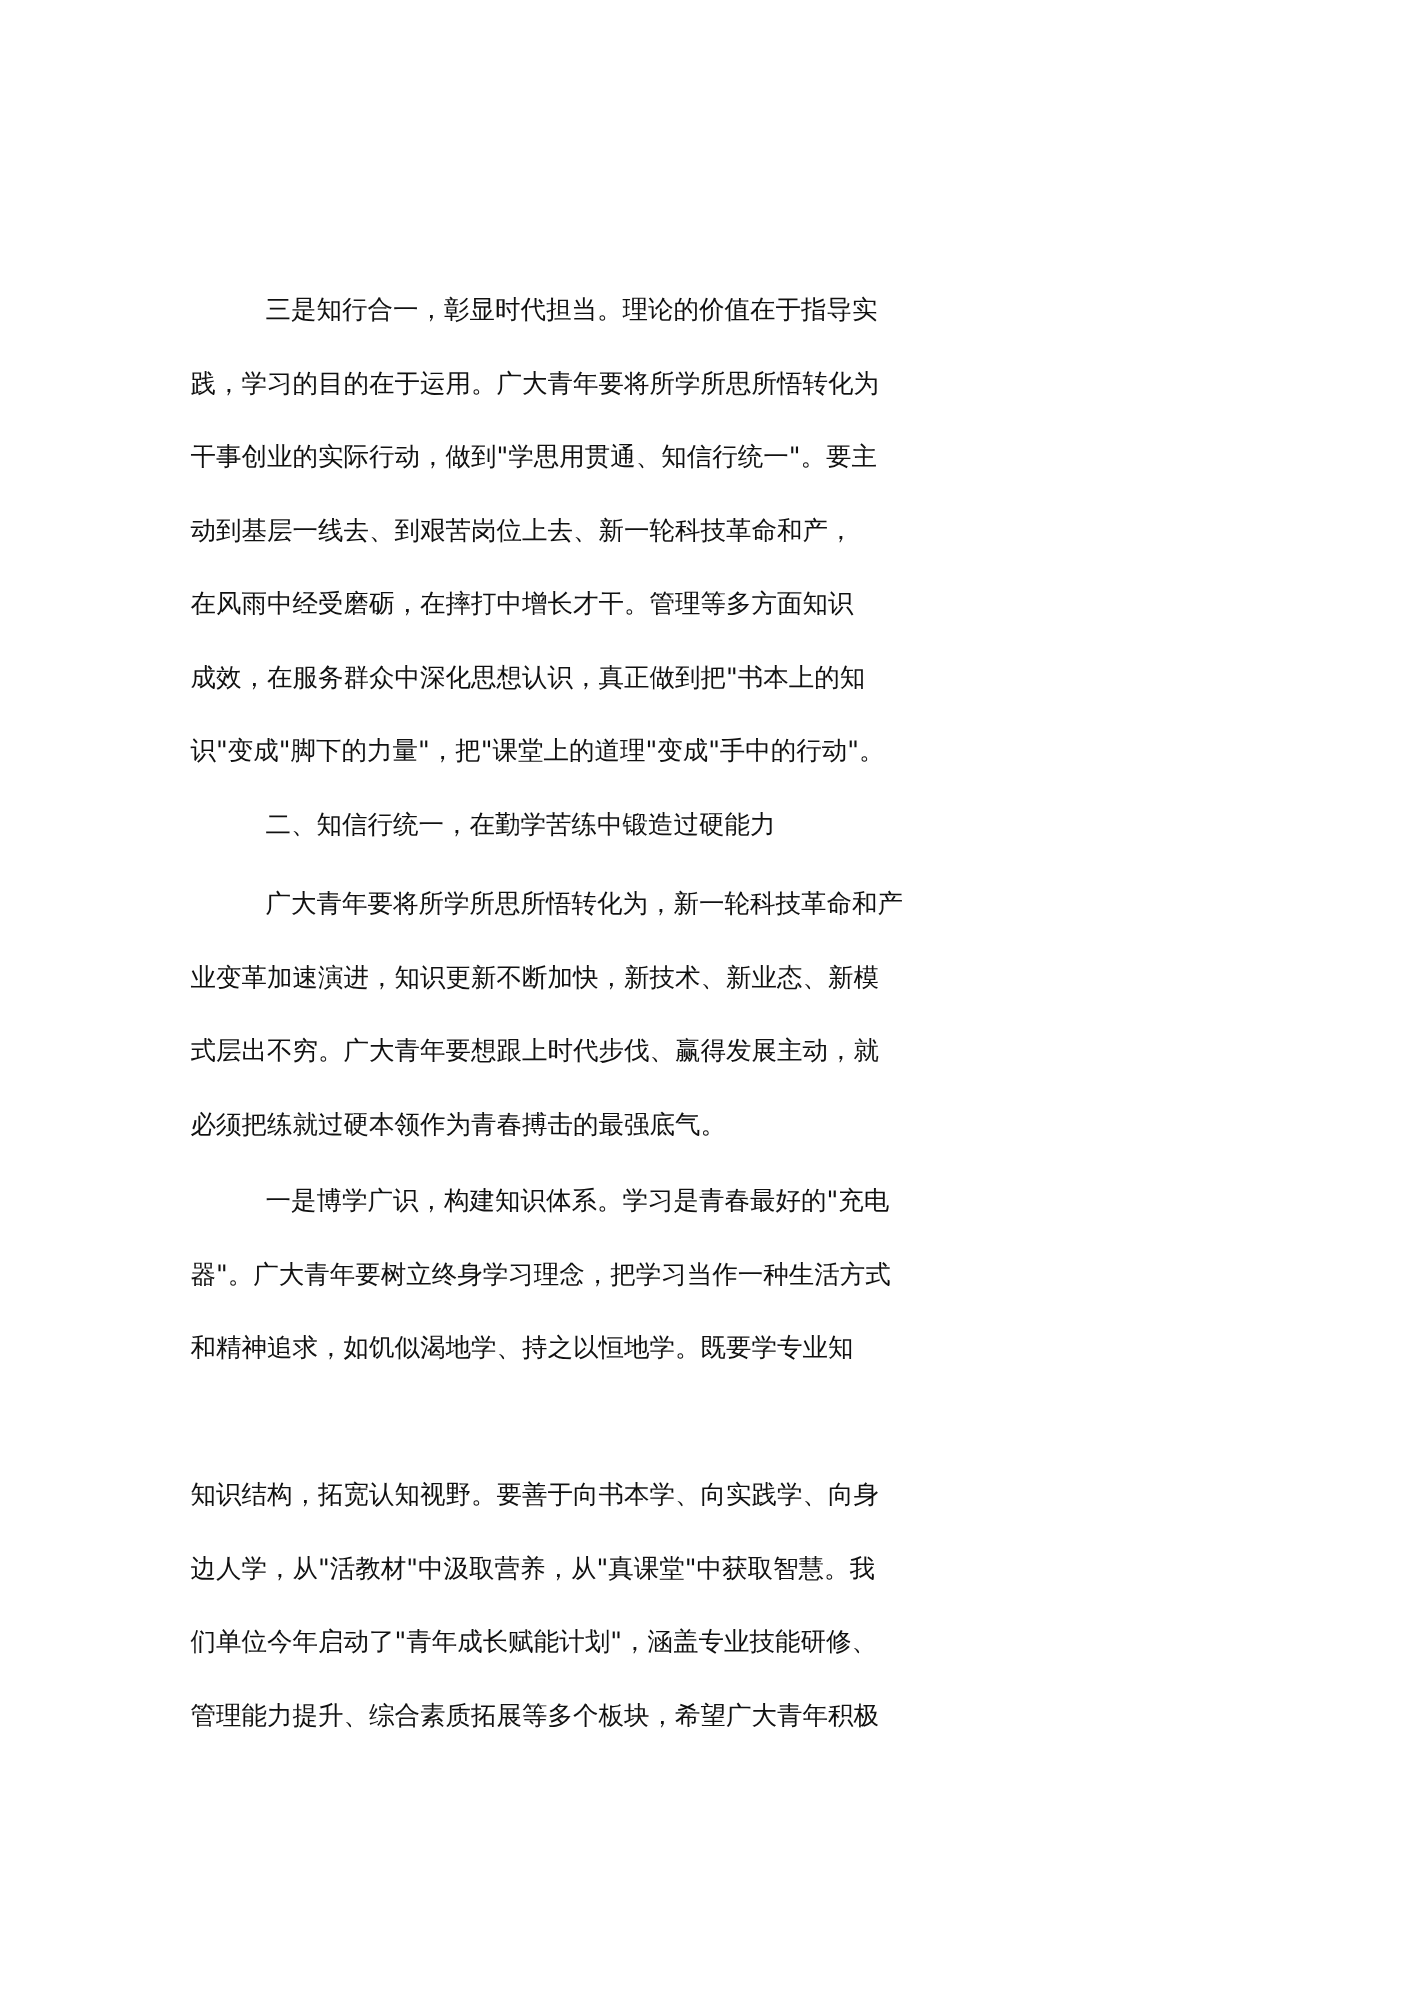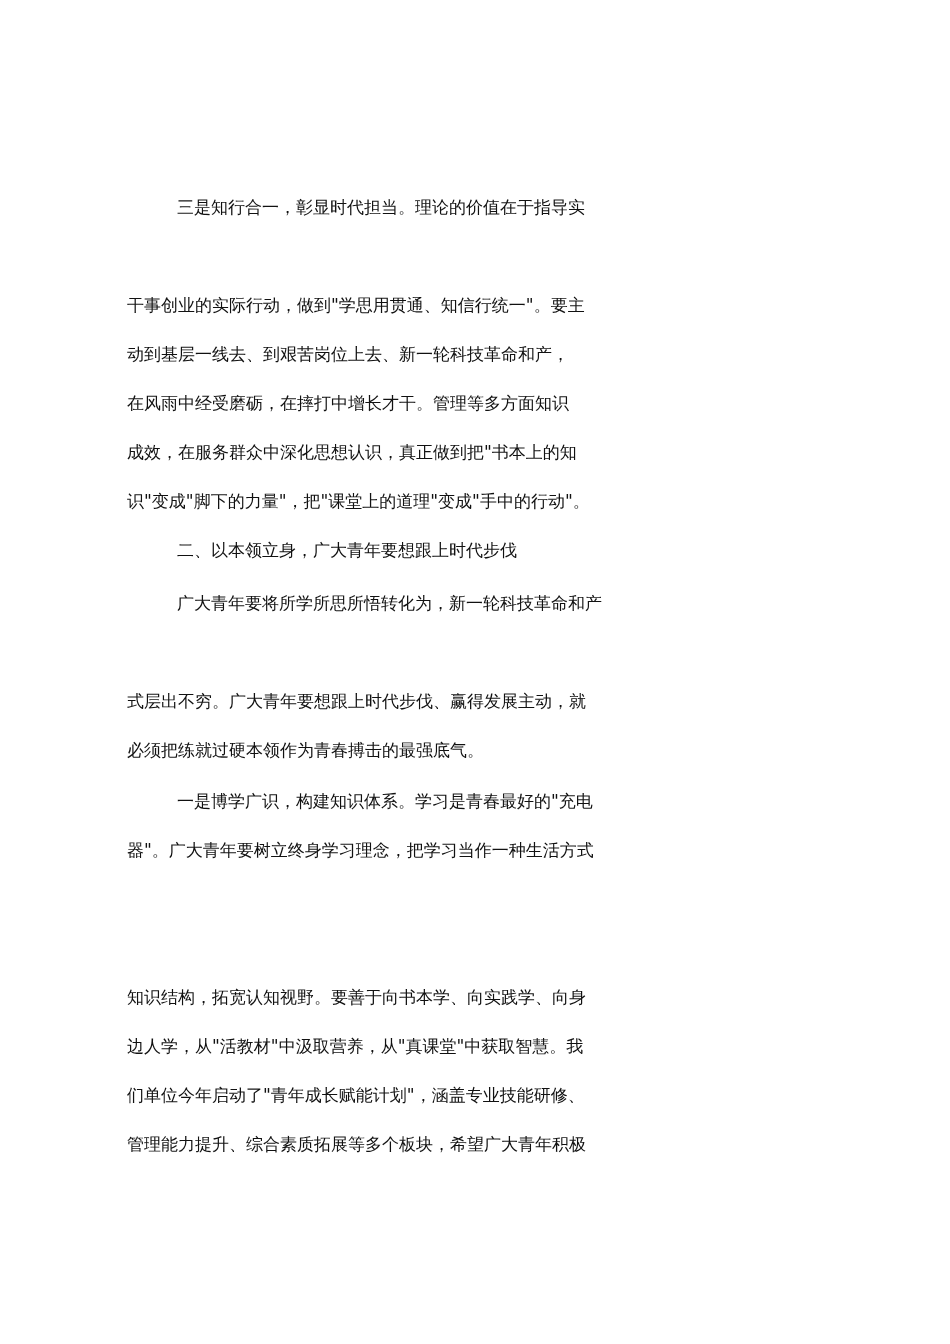--- a/index.html
+++ b/index.html
@@ -19,28 +19,31 @@
       white-space: nowrap;
       letter-spacing: 0px;
     }
     .indent { left: 177px; }
   </style>
 </head>
 <body>
 
 <div class="page">
   <div class="line indent" style="top:187px">三是知行合一，彰显时代担当。理论的价值在于指导实</div>
+  <div class="line" style="top:236px">践，学习的目的在于运用。广大青年要将所学所思所悟转化为</div>
   <div class="line" style="top:285px">干事创业的实际行动，做到"学思用贯通、知信行统一"。要主</div>
   <div class="line" style="top:334px">动到基层一线去、到艰苦岗位上去、新一轮科技革命和产，</div>
   <div class="line" style="top:383px">在风雨中经受磨砺，在摔打中增长才干。管理等多方面知识</div>
   <div class="line" style="top:432px">成效，在服务群众中深化思想认识，真正做到把"书本上的知</div>
   <div class="line" style="top:481px">识"变成"脚下的力量"，把"课堂上的道理"变成"手中的行动"。</div>
-  <div class="line indent" style="top:530px">二、以本领立身，广大青年要想跟上时代步伐</div>
+  <div class="line indent" style="top:530px">二、知信行统一，在勤学苦练中锻造过硬能力</div>
   <div class="line indent" style="top:583px">广大青年要将所学所思所悟转化为，新一轮科技革命和产</div>
+  <div class="line" style="top:632px">业变革加速演进，知识更新不断加快，新技术、新业态、新模</div>
   <div class="line" style="top:681px">式层出不穷。广大青年要想跟上时代步伐、赢得发展主动，就</div>
   <div class="line" style="top:730px">必须把练就过硬本领作为青春搏击的最强底气。</div>
   <div class="line indent" style="top:781px">一是博学广识，构建知识体系。学习是青春最好的"充电</div>
   <div class="line" style="top:830px">器"。广大青年要树立终身学习理念，把学习当作一种生活方式</div>
+  <div class="line" style="top:879px">和精神追求，如饥似渴地学、持之以恒地学。既要学专业知</div>
   <div class="line" style="top:977px">知识结构，拓宽认知视野。要善于向书本学、向实践学、向身</div>
   <div class="line" style="top:1026px">边人学，从"活教材"中汲取营养，从"真课堂"中获取智慧。我</div>
   <div class="line" style="top:1075px">们单位今年启动了"青年成长赋能计划"，涵盖专业技能研修、</div>
   <div class="line" style="top:1124px">管理能力提升、综合素质拓展等多个板块，希望广大青年积极</div>
 </div>
 
 </body></html>

